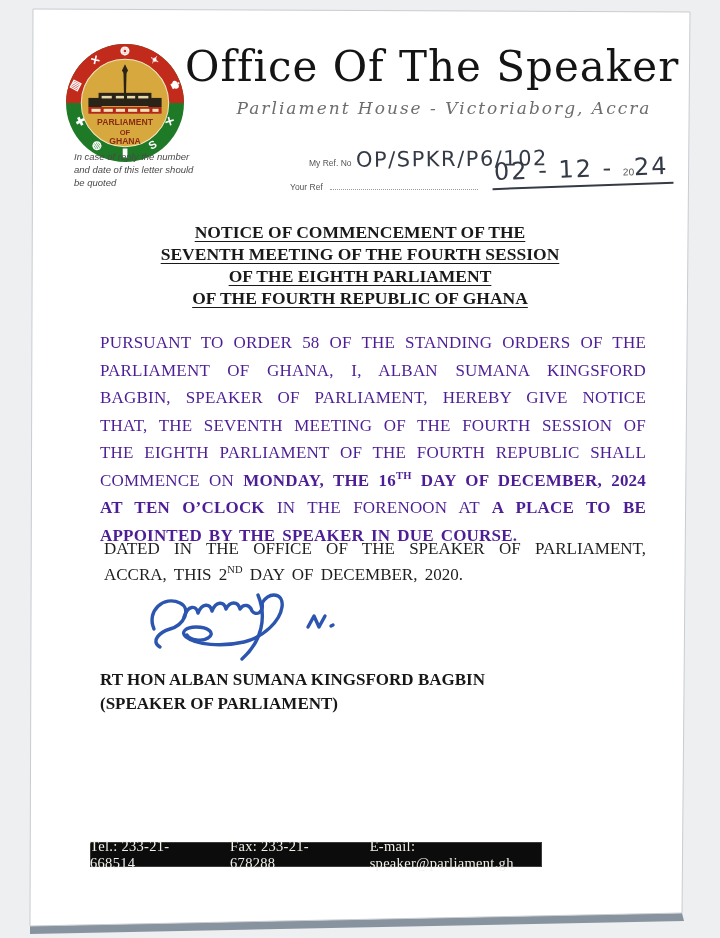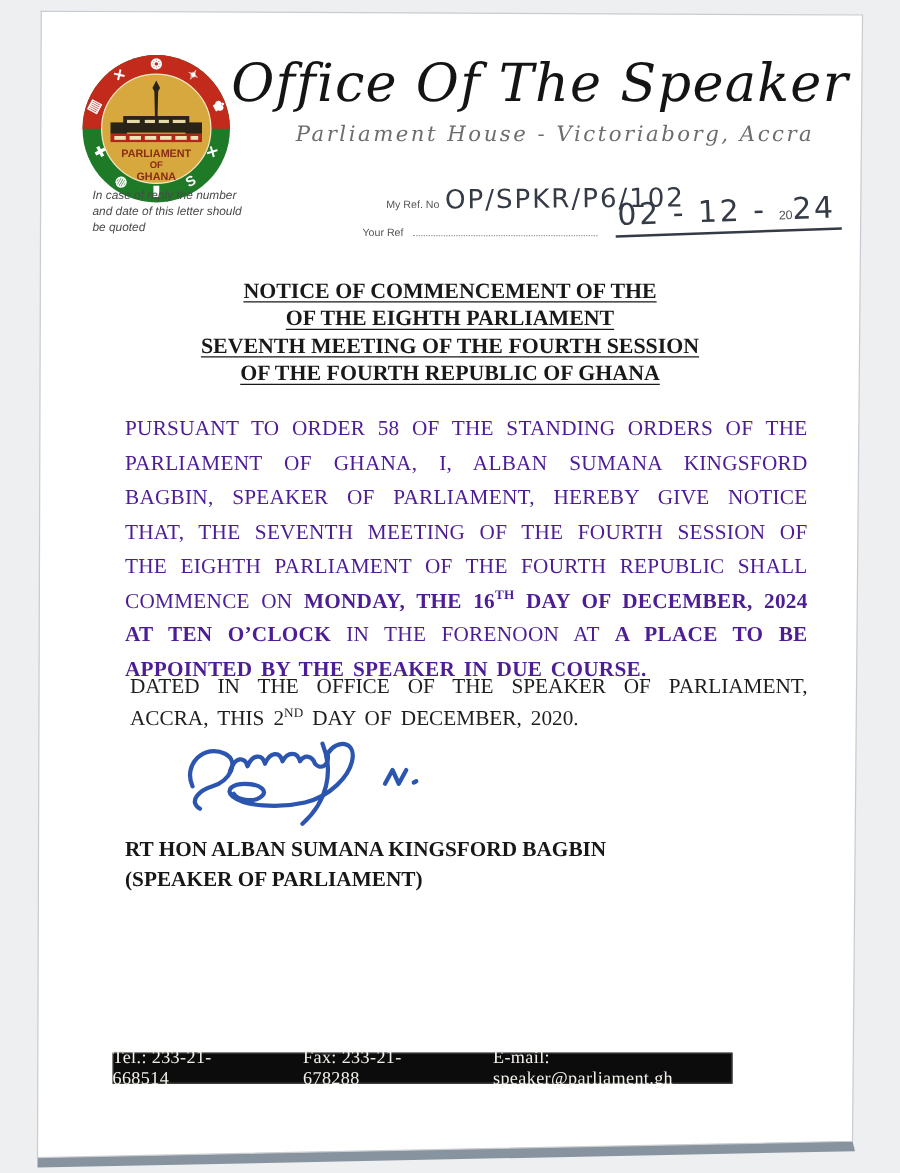--- a/index.html
+++ b/index.html
@@ -6,21 +6,21 @@
   body{width:720px;height:938px;overflow:hidden;background:#edeff1;font-family:"Liberation Serif",serif;}
   .scene{position:relative;width:720px;height:938px;}
   .photo-bg{position:absolute;left:0;top:0;z-index:0;}
   .content{position:absolute;left:0;top:0;width:720px;height:938px;z-index:1;}
 
   
   .logo{position:absolute;left:64px;top:42px;width:122px;height:122px;}
   .reply-note{position:absolute;left:74px;top:150px;width:130px;
     font-family:"Liberation Sans",sans-serif;font-style:italic;font-size:9.5px;line-height:13px;color:#4a4a4a;}
   .head-title{position:absolute;left:185px;top:42px;width:470px;text-align:center;
-    font-family:"DejaVu Serif",serif;font-style:italic;font-size:42px;color:#141414;letter-spacing:1px;white-space:nowrap;}
+    font-family:"DejaVu Serif",serif;font-size:42px;color:#141414;letter-spacing:1px;white-space:nowrap;}
   .head-sub{position:absolute;left:185px;top:98px;width:470px;text-align:center;
     font-family:"DejaVu Serif",serif;font-style:italic;font-size:17px;color:#6d6d6d;letter-spacing:2px;white-space:nowrap;margin-left:24px;}
   .ref-line{position:absolute;left:290px;top:147px;white-space:nowrap;margin-left:19px;}
   .ref-label{font-family:"Liberation Sans",sans-serif;font-size:8.5px;color:#555;}
   .handwrite{font-family:"DejaVu Sans",sans-serif;color:#343b46;}
   .myref-val{font-size:21px;letter-spacing:1.5px;display:inline-block;transform:rotate(-0.5deg);}
   .yourref-line{position:absolute;left:290px;top:176px;white-space:nowrap;}
   .dotted-lead{display:inline-block;width:148px;height:9px;border-bottom:1.5px dotted #9a9a9a;margin-left:3px;}
   .date-hand{position:absolute;left:492px;top:155px;white-space:nowrap;font-size:24px;letter-spacing:2px;
     transform:rotate(-2deg);border-bottom:2px solid #343b46;padding:0 4px 2px 2px;}
@@ -32,21 +32,21 @@
   .notice-title div{text-decoration:underline;text-underline-offset:3px;}
   .body-par{position:absolute;left:100px;top:329px;width:546px;text-align:justify;
     font-size:17px;line-height:27.5px;color:#4c1d95;letter-spacing:0.2px;word-spacing:2.5px;}
   .dated-par{position:absolute;left:104px;top:536px;width:542px;text-align:justify;
     font-size:17px;line-height:26px;color:#1e1e1e;word-spacing:3px;}
   sup{font-size:0.62em;vertical-align:super;line-height:0;}
   .sig{position:absolute;left:140px;top:583px;}
   .sig-name{position:absolute;left:100px;top:668px;font-weight:bold;font-size:17px;line-height:24px;color:#171717;font-family:Liberation Serif, serif;}
 
   
-  .footer-bar{position:absolute;left:90px;top:842px;width:496px;height:25px;background:#0c0c0c;
+  .footer-bar{position:absolute;left:90px;top:842px;width:452px;height:25px;background:#0c0c0c;
     display:flex;align-items:center;justify-content:center;box-shadow:0 0 0 1px #3c3c3c inset;}
   .footer-bar span{color:#f3f0ea;font-size:14.5px;font-family:"Liberation Serif",serif;letter-spacing:0.3px;}
   .footer-bar span + span{margin-left:29px;}
 </style>
 </head>
 <body>
 
 <div class="scene">
 
   <svg class="photo-bg" width="720" height="938" viewBox="0 0 720 938">
@@ -122,22 +122,22 @@
       <span class="dotted-lead"></span>
     </div>
 
     <div class="date-hand handwrite">
       <span>02 - 12 -</span>
       <span class="date-small">20</span><span>24</span>
     </div>
 
     <div class="notice-title">
         <div>NOTICE OF COMMENCEMENT OF THE</div>
+        <div>SEVENTH MEETING OF THE FOURTH SESSION</div>
         <div>OF THE EIGHTH PARLIAMENT</div>
-        <div>SEVENTH MEETING OF THE FOURTH SESSION</div>
         <div>OF THE FOURTH REPUBLIC OF GHANA</div>
       </div>
 
     <div class="body-par"><span>PURSUANT TO ORDER 58 OF THE STANDING ORDERS OF THE PARLIAMENT OF GHANA, I, ALBAN SUMANA KINGSFORD BAGBIN, SPEAKER OF PARLIAMENT, HEREBY GIVE NOTICE THAT, THE SEVENTH MEETING OF THE FOURTH SESSION OF THE EIGHTH PARLIAMENT OF THE FOURTH REPUBLIC SHALL COMMENCE ON </span><span style="font-weight: bold;">MONDAY, THE 16</span><sup style="font-weight: bold;">TH</sup><span style="font-weight: bold;"> DAY OF DECEMBER, 2024 AT TEN O’CLOCK</span><span> IN THE FORENOON AT </span><span style="font-weight: bold;">A PLACE TO BE APPOINTED BY THE SPEAKER IN DUE COURSE.</span></div>
 
     <div class="dated-par"><span>DATED IN THE OFFICE OF THE SPEAKER OF PARLIAMENT, ACCRA, THIS 2</span><sup>ND</sup><span> DAY OF DECEMBER, 2020.</span></div>
 
     <div class="sig">
       <svg width="230" height="82" viewBox="0 0 230 82">
         <g fill="none" stroke="#2b55ae" stroke-width="3.4" stroke-linecap="round" stroke-linejoin="round">

